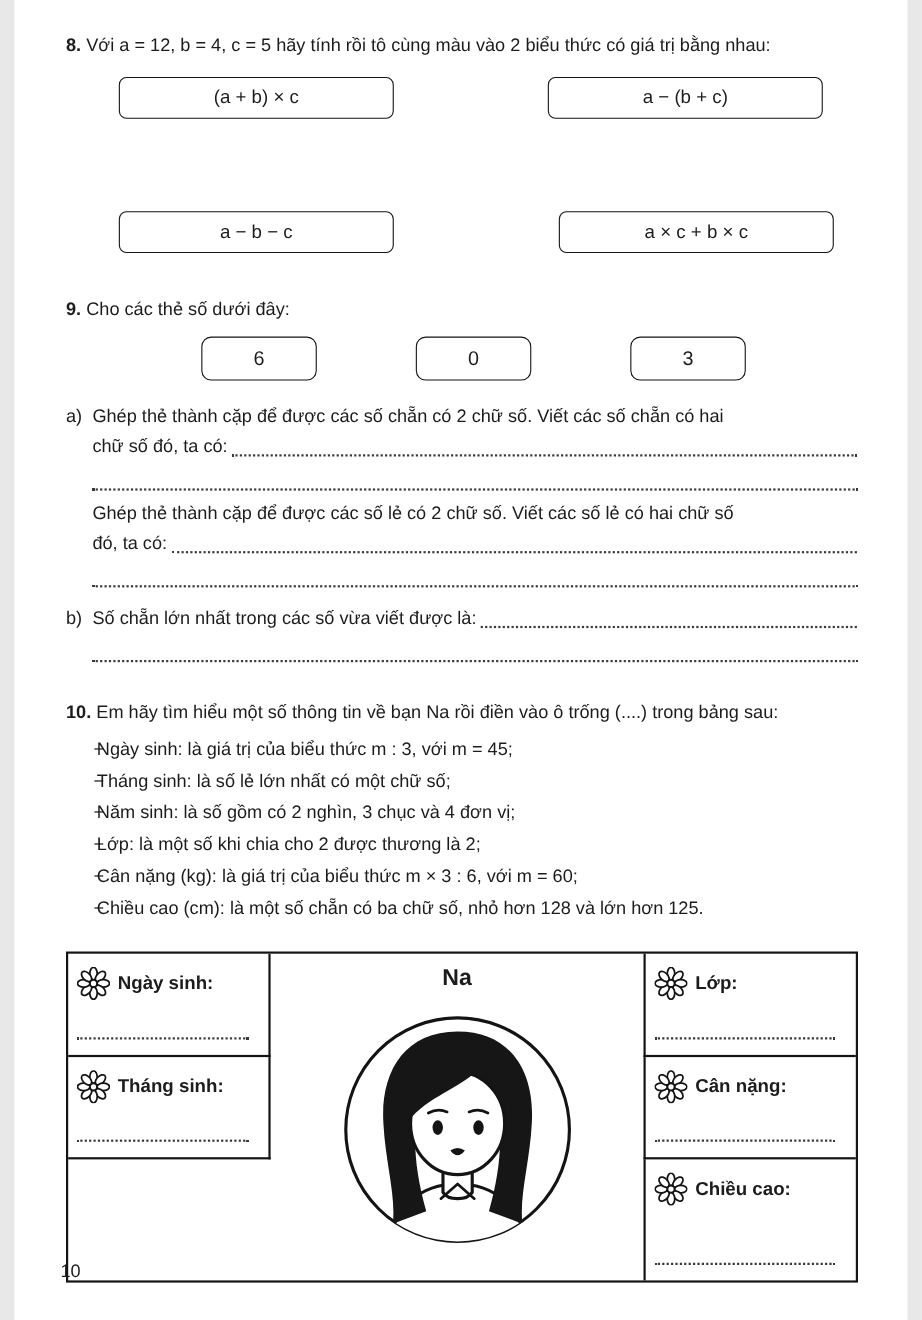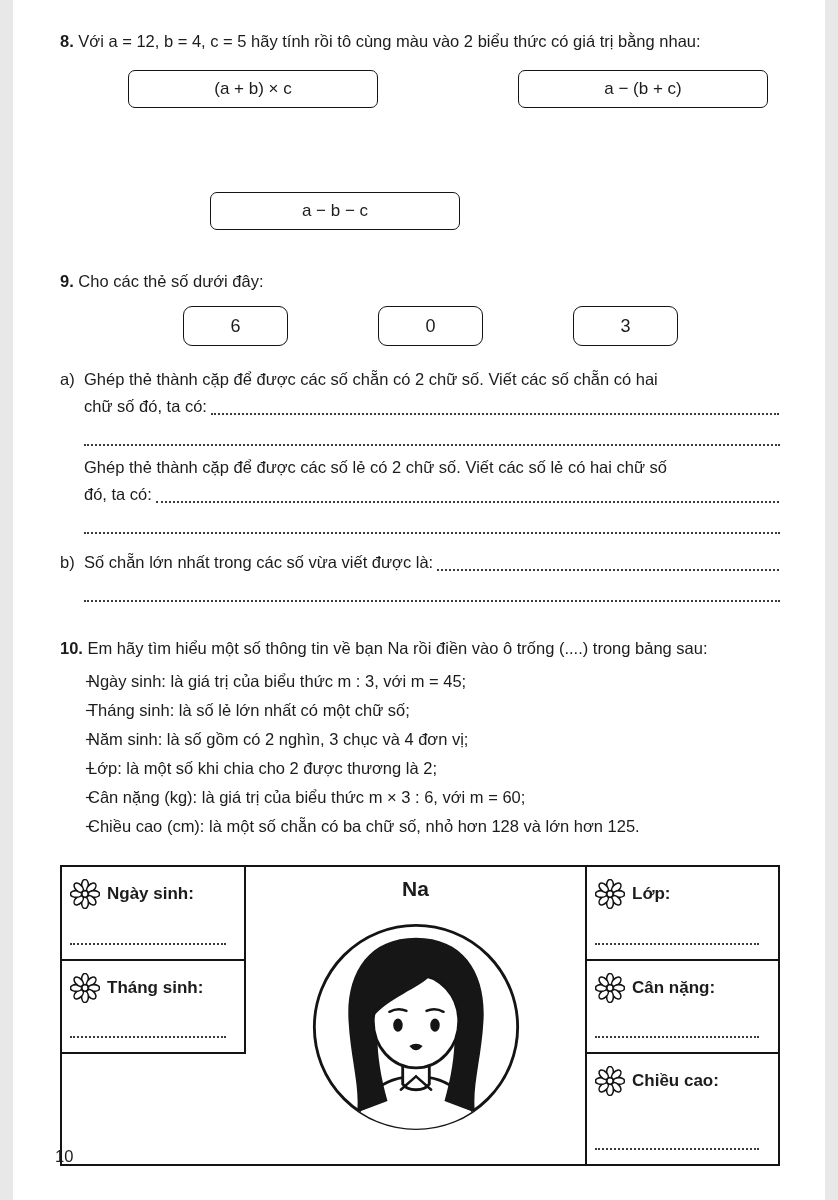--- a/index.html
+++ b/index.html
@@ -22,21 +22,21 @@
   .expr-box {
     border:1.8px solid #141414;
     border-radius:7px;
     width:250px; height:38px;
     display:flex; align-items:center; justify-content:center;
     font-size:17px;
     background:#fff;
   }
   .row1 { margin-top:18px; }
   .row2 { margin-top:84px; }
-  .row1 .expr-box:first-child, .row2 .expr-box:first-child { margin-left:68px;text-align:right; }
+  .row1 .expr-box:first-child, .row2 .expr-box:first-child { margin-left:48px;text-align:right; }
   .row1 .expr-box:last-child  { margin-left:140px; }
   .row2 .expr-box:last-child  { margin-left:150px; }
   
   .ex9-head { margin-top:40px; }
   .card-row { display:flex; margin-top:14px; }
   .num-card {
     border:1.8px solid #141414;
     border-radius:9px;
     width:105px; height:40px;
     display:flex; align-items:center; justify-content:center;
@@ -110,20 +110,21 @@
     <span class="ex-num">8.</span>
     <span>Với a = 12, b = 4, c = 5 hãy tính rồi tô cùng màu vào 2 biểu thức có giá trị bằng nhau:</span>
   </div>
 
   <div class="box-row row1">
     <div class="expr-box">(a + b) × c</div>
     <div class="expr-box">a − (b + c)</div>
   </div>
   <div class="box-row row2">
     <div class="expr-box">a − b − c</div>
+    <div class="expr-box">a × c + b × c</div>
   </div>
 
   <div class="ex-heading ex9-head">
     <span class="ex-num">9.</span>
     <span>Cho các thẻ số dưới đây:</span>
   </div>
 
   <div class="card-row">
     <div class="num-card">6</div>
     <div class="num-card">0</div>

